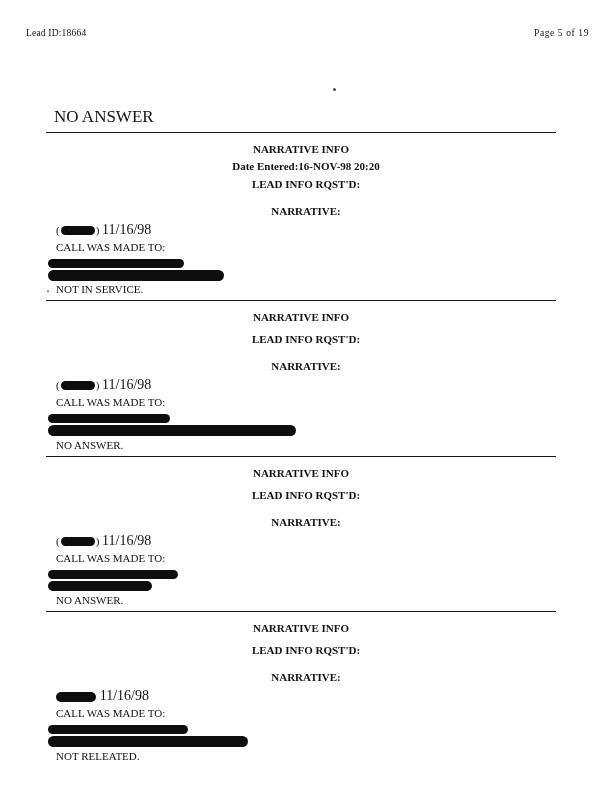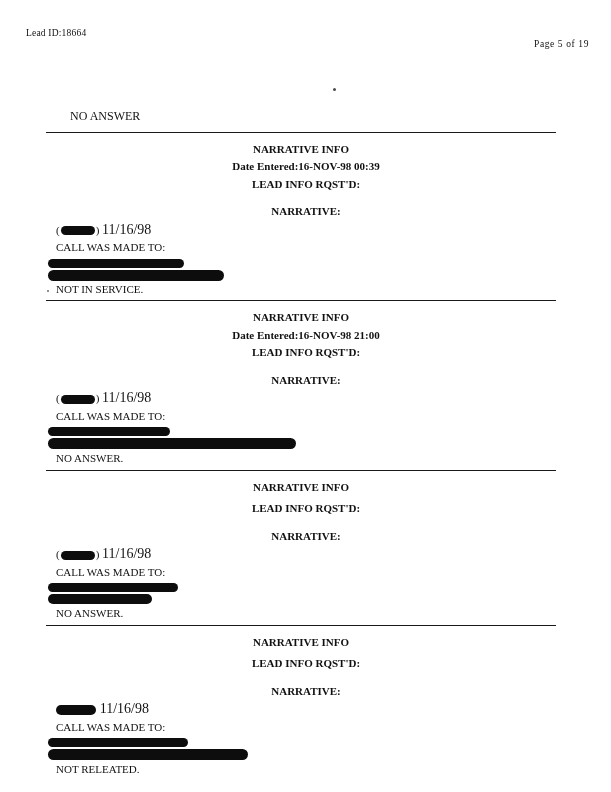--- a/index.html
+++ b/index.html
@@ -31,21 +31,20 @@
     letter-spacing: 0.2px;
     white-space: nowrap;
   }
   .hdr-right {
     position: absolute;
     right: 22px;
     top: 28px;
     font-size: 9.5px;
     letter-spacing: 0.6px;
     white-space: nowrap;
-    margin-top: 11px;
   }
 
   
   .speck {
     position: absolute;
     left: 333px;
     top: 88px;
     width: 3px;
     height: 3px;
     background: #4a4a4a;
@@ -110,23 +109,22 @@
     background: #0d0d0d;
     border-radius: 8px;
   }
   .paren {
     font-size: 11px;
   }
   .smalltext {
     font-size: 14px;
   }
   .noanswer {
-    font-size: 12px;
+    font-size: 17px;
     padding-left: 8px;
-    margin-left: 16px;
   }
 </style>
 </head>
 <body>
 
 <div class="page">
 
   <div class="hdr-left">Lead ID:18664</div>
   <div class="hdr-right">Page  5 of  19</div>
 
@@ -136,21 +134,21 @@
   <div class="doc">
 
     <div class="line noanswer">NO ANSWER</div>
     <div class="gap8"></div>
     <div class="rule"></div>
 
     <div class="blk">
       <div class="gap10"></div>
       <div class="line bold">NARRATIVE INFO</div>
       <div class="gap4"></div>
-      <div class="line bold indent1">Date Entered:16-NOV-98 00:39</div>
+      <div class="line bold indent1">Date Entered:16-NOV-98 20:20</div>
       <div class="gap4"></div>
       <div class="line bold indent1">LEAD INFO RQST'D:</div>
       <div class="gap14"></div>
       <div class="line bold indent2">NARRATIVE:</div>
       <div class="gap4"></div>
       <div class="line indent2">
         <span class="paren">(</span><span class="redact" style="width:34px;height:9px;margin:0 1px;"></span><span class="paren">)</span>
         <span class="smalltext">11/16/98</span>
       </div>
       <div class="gap4"></div>
@@ -164,21 +162,20 @@
       </div>
       <div class="line indent2">NOT IN SERVICE.</div>
       <div class="gap4"></div>
     </div>
     <div class="rule"></div>
 
     <div class="blk">
       <div class="gap10"></div>
       <div class="line bold">NARRATIVE INFO</div>
       <div class="gap4"></div>
-      <div class="line bold indent1">Date Entered:16-NOV-98 21:00</div>
       <div class="gap4"></div>
       <div class="line bold indent1">LEAD INFO RQST'D:</div>
       <div class="gap14"></div>
       <div class="line bold indent2">NARRATIVE:</div>
       <div class="gap4"></div>
       <div class="line indent2">
         <span class="paren">(</span><span class="redact" style="width:34px;height:9px;margin:0 1px;"></span><span class="paren">)</span>
         <span class="smalltext">11/16/98</span>
       </div>
       <div class="gap4"></div>

